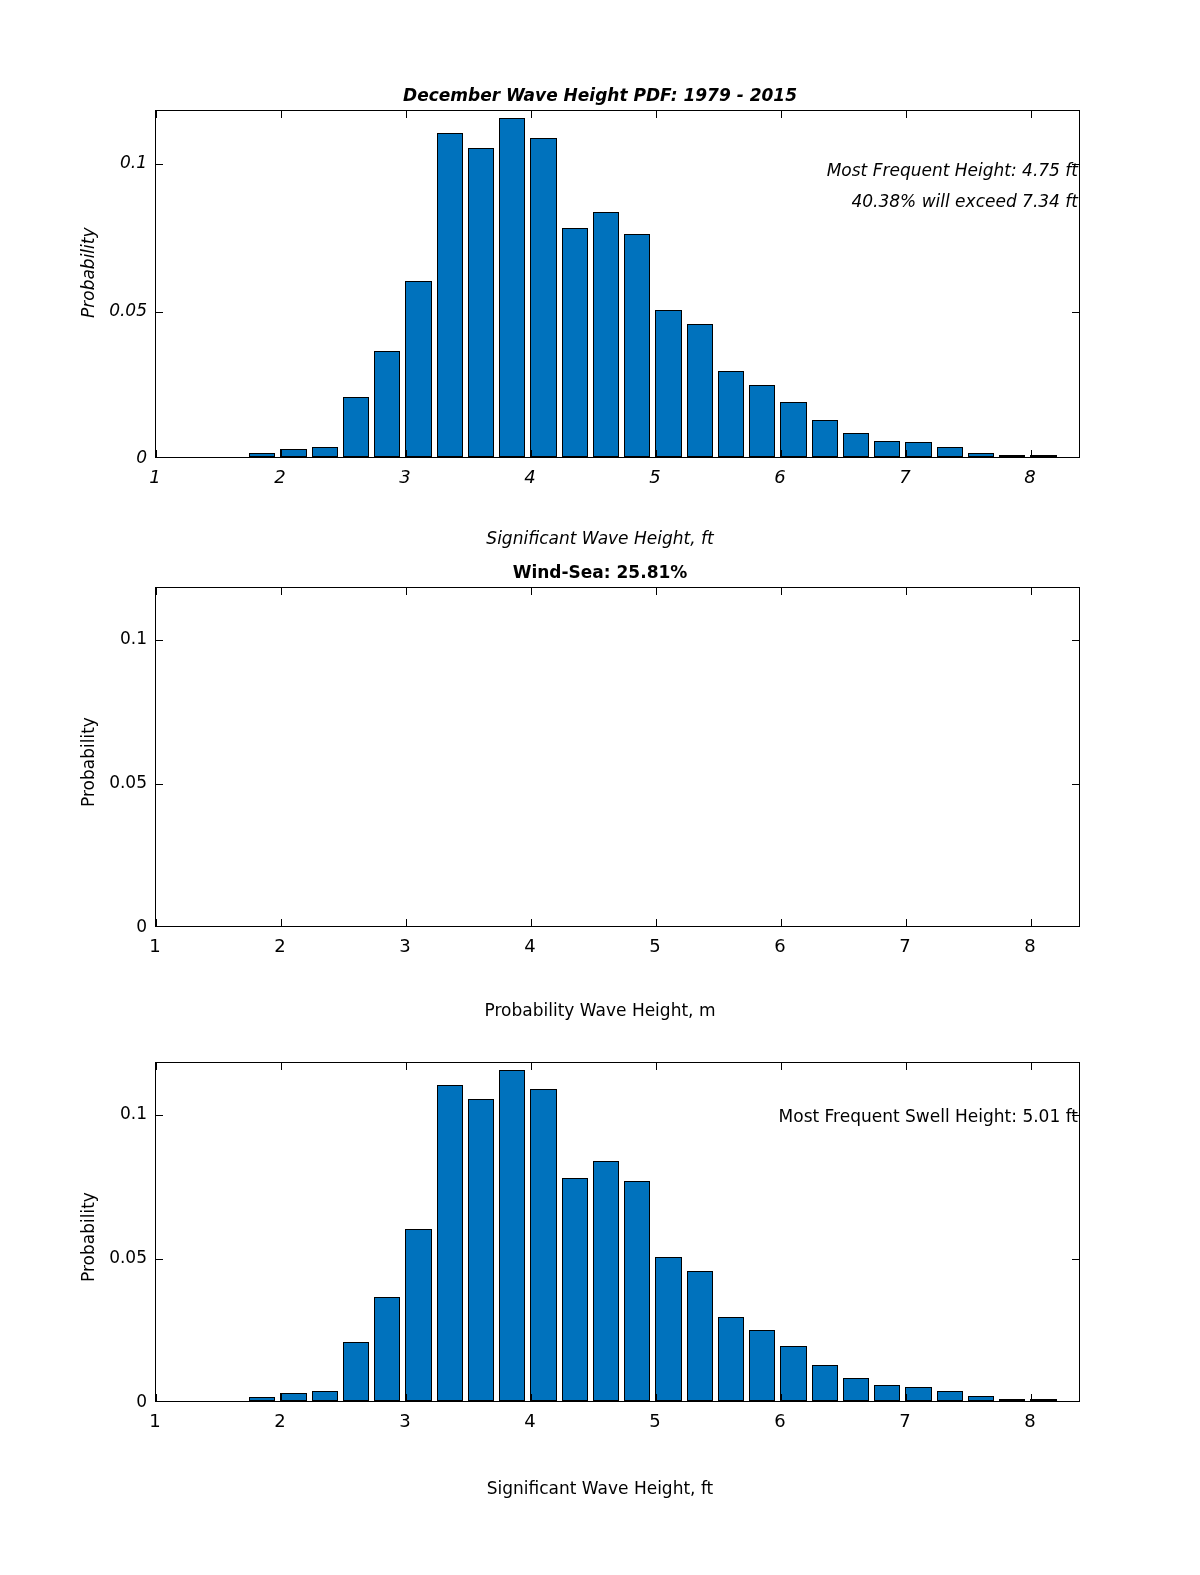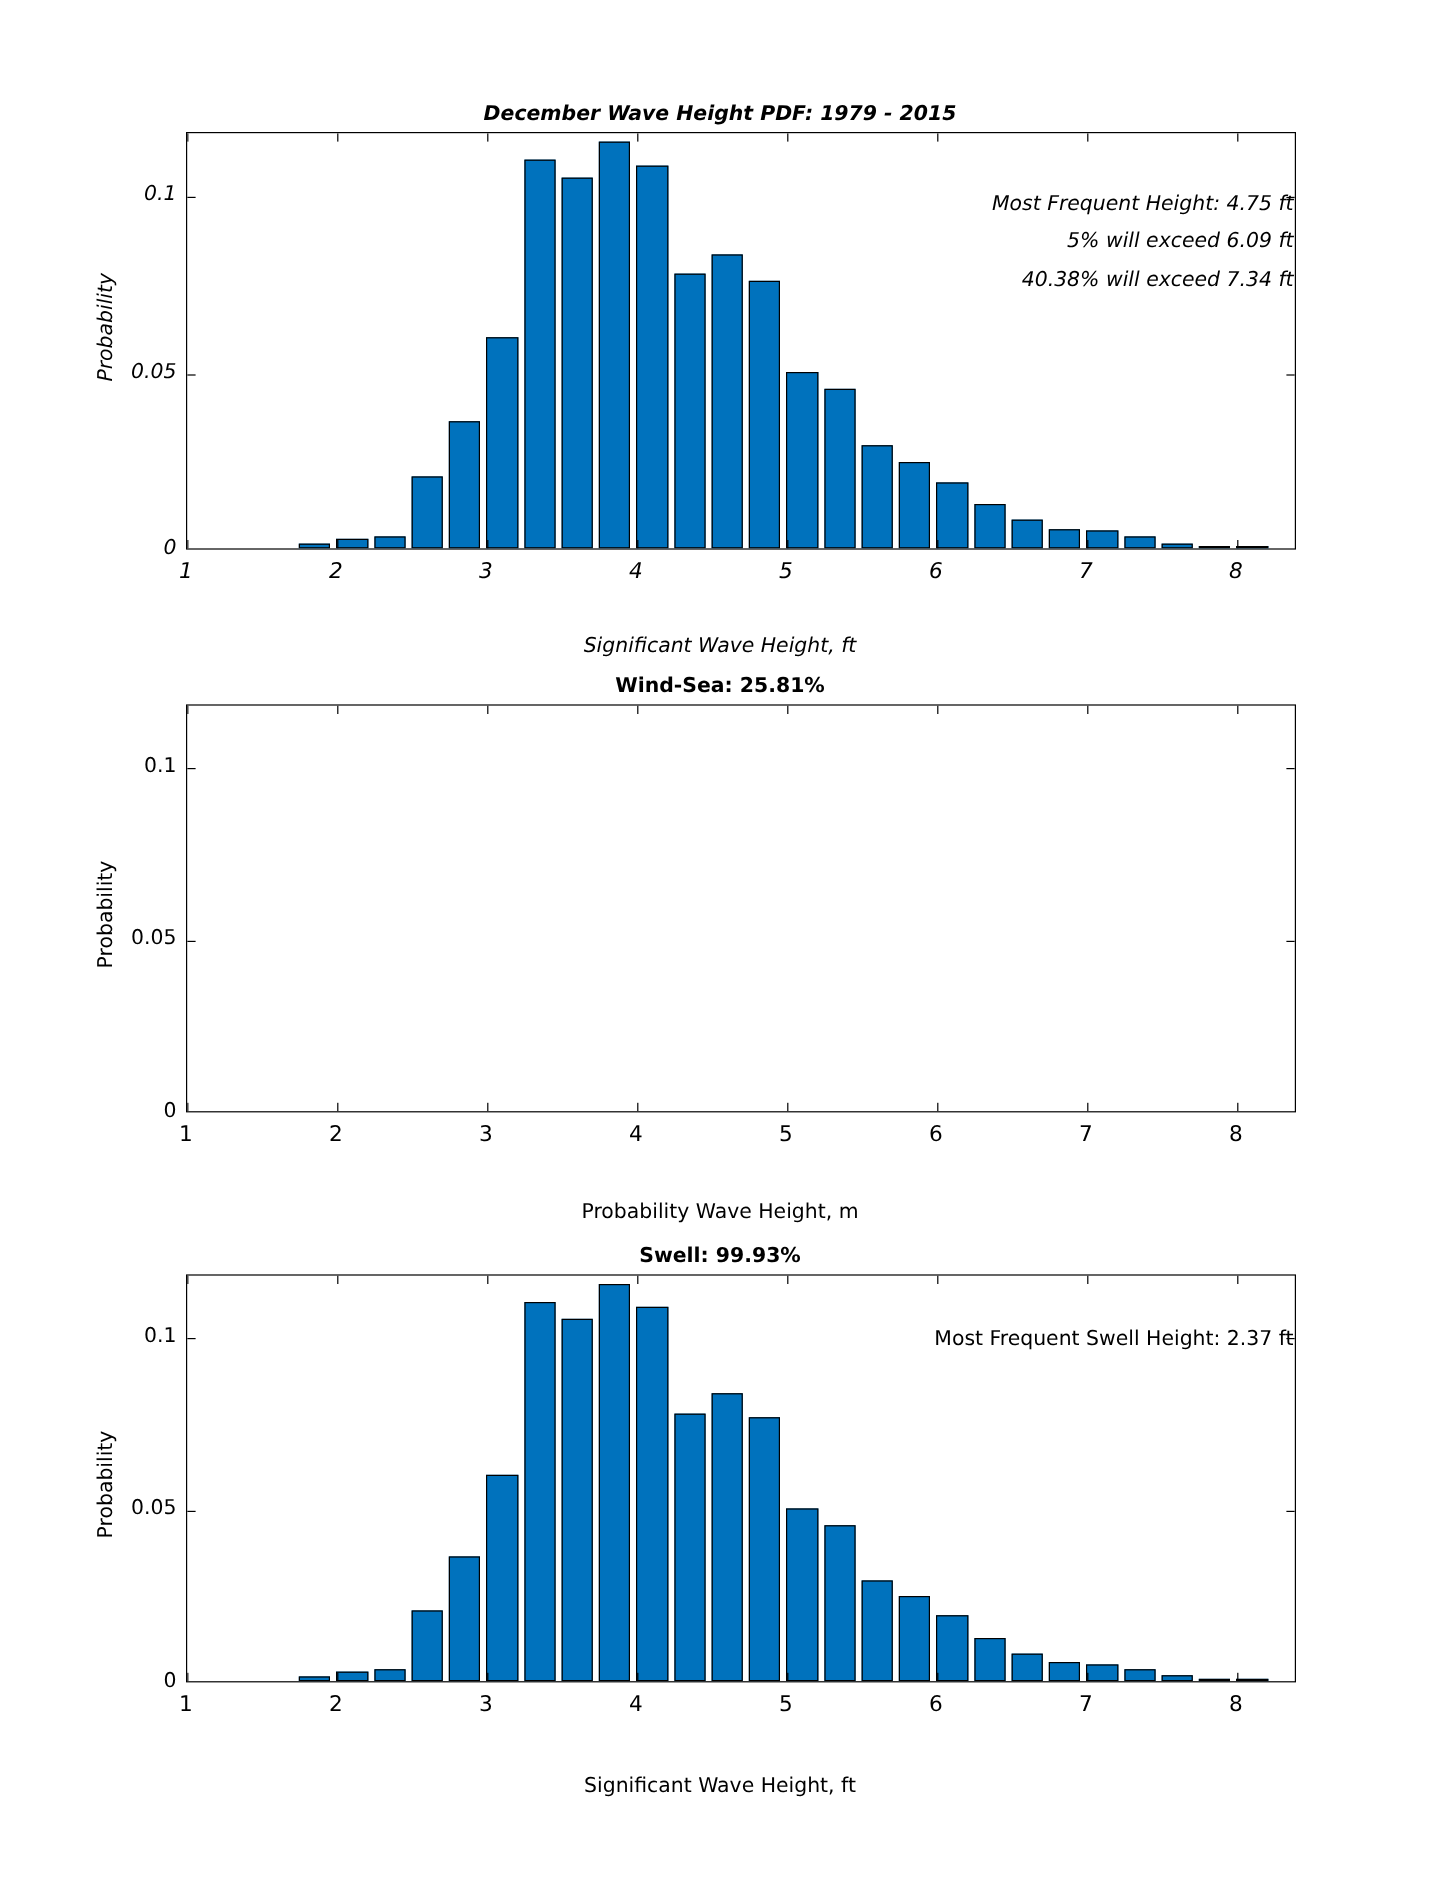--- a/index.html
+++ b/index.html
@@ -159,21 +159,20 @@
           <div class="tick-y" style="top: 200.542px; right: 0px; width: 7px;"></div>
           <div class="tick-y" style="top: 53.0847px; left: 0px; width: 7px;"></div>
           <div class="tick-y" style="top: 53.0847px; right: 0px; width: 7px;"></div>
         </div>
     </div>
 
     <div class="xlabel" style="top:528px;">Significant Wave Height, ft</div>
 
     <div class="annot" style="right:122px; top:155px;">
       <div>Most Frequent Height: 4.75 ft</div>
-      <div>5% will exceed 6.09 ft</div>
       <div>40.38% will exceed 7.34 ft</div>
     </div>
   <div class="xtick-label" style="left: 125px; width: 60px; top: 466px;">1</div>
       <div class="xtick-label" style="left: 250px; width: 60px; top: 466px;">2</div>
       <div class="xtick-label" style="left: 375px; width: 60px; top: 466px;">3</div>
       <div class="xtick-label" style="left: 500px; width: 60px; top: 466px;">4</div>
       <div class="xtick-label" style="left: 625px; width: 60px; top: 466px;">5</div>
       <div class="xtick-label" style="left: 750px; width: 60px; top: 466px;">6</div>
       <div class="xtick-label" style="left: 875px; width: 60px; top: 466px;">7</div>
       <div class="xtick-label" style="left: 1000px; width: 60px; top: 466px;">8</div>
@@ -221,21 +220,20 @@
       <div class="xtick-label" style="left: 625px; width: 60px; top: 390px;">5</div>
       <div class="xtick-label" style="left: 750px; width: 60px; top: 390px;">6</div>
       <div class="xtick-label" style="left: 875px; width: 60px; top: 390px;">7</div>
       <div class="xtick-label" style="left: 1000px; width: 60px; top: 390px;">8</div>
       <div class="ytick-label" style="left: 47px; width: 100px; top: 371px;">0</div>
       <div class="ytick-label" style="left: 47px; width: 100px; top: 226.932px;">0.05</div>
       <div class="ytick-label" style="left: 47px; width: 100px; top: 82.8644px;">0.1</div>
     </div>
 
   <div class="panel" id="panel-2" style="top:1020px;height:555px;">
-    <div class="panel-title" style="top:17px;">Swell: 99.93%</div>
 
     <div class="ylabel" style="left:78px; top:262px;">Probability</div>
 
     <div class="axes" id="axes-2" style="left:155px; top:42px; width:925px; height:340px;">
       <div class="plotarea" id="plot-2">
           <div class="bar" style="left: 93.125px; width: 26.25px; height: 4.32203px; background: rgb(0, 114, 189); border-color: rgb(0, 0, 0);"></div>
           <div class="bar" style="left: 124.375px; width: 26.25px; height: 8.0678px; background: rgb(0, 114, 189); border-color: rgb(0, 0, 0);"></div>
           <div class="bar" style="left: 155.625px; width: 26.25px; height: 10.0847px; background: rgb(0, 114, 189); border-color: rgb(0, 0, 0);"></div>
           <div class="bar" style="left: 186.875px; width: 26.25px; height: 59.0678px; background: rgb(0, 114, 189); border-color: rgb(0, 0, 0);"></div>
           <div class="bar" style="left: 218.125px; width: 26.25px; height: 103.729px; background: rgb(0, 114, 189); border-color: rgb(0, 0, 0);"></div>
@@ -279,21 +277,21 @@
           <div class="tick-y" style="top: 195.932px; left: 0px; width: 7px;"></div>
           <div class="tick-y" style="top: 195.932px; right: 0px; width: 7px;"></div>
           <div class="tick-y" style="top: 51.8644px; left: 0px; width: 7px;"></div>
           <div class="tick-y" style="top: 51.8644px; right: 0px; width: 7px;"></div>
         </div>
     </div>
 
     <div class="xlabel" style="top:458px;">Significant Wave Height, ft</div>
 
     <div class="annot" style="right:122px; top:81px;">
-      <div>Most Frequent Swell Height: 2.37 ft</div>
+      <div>Most Frequent Swell Height: 5.01 ft</div>
     </div>
   <div class="xtick-label" style="left: 125px; width: 60px; top: 390px;">1</div>
       <div class="xtick-label" style="left: 250px; width: 60px; top: 390px;">2</div>
       <div class="xtick-label" style="left: 375px; width: 60px; top: 390px;">3</div>
       <div class="xtick-label" style="left: 500px; width: 60px; top: 390px;">4</div>
       <div class="xtick-label" style="left: 625px; width: 60px; top: 390px;">5</div>
       <div class="xtick-label" style="left: 750px; width: 60px; top: 390px;">6</div>
       <div class="xtick-label" style="left: 875px; width: 60px; top: 390px;">7</div>
       <div class="xtick-label" style="left: 1000px; width: 60px; top: 390px;">8</div>
       <div class="ytick-label" style="left: 47px; width: 100px; top: 371px;">0</div>

